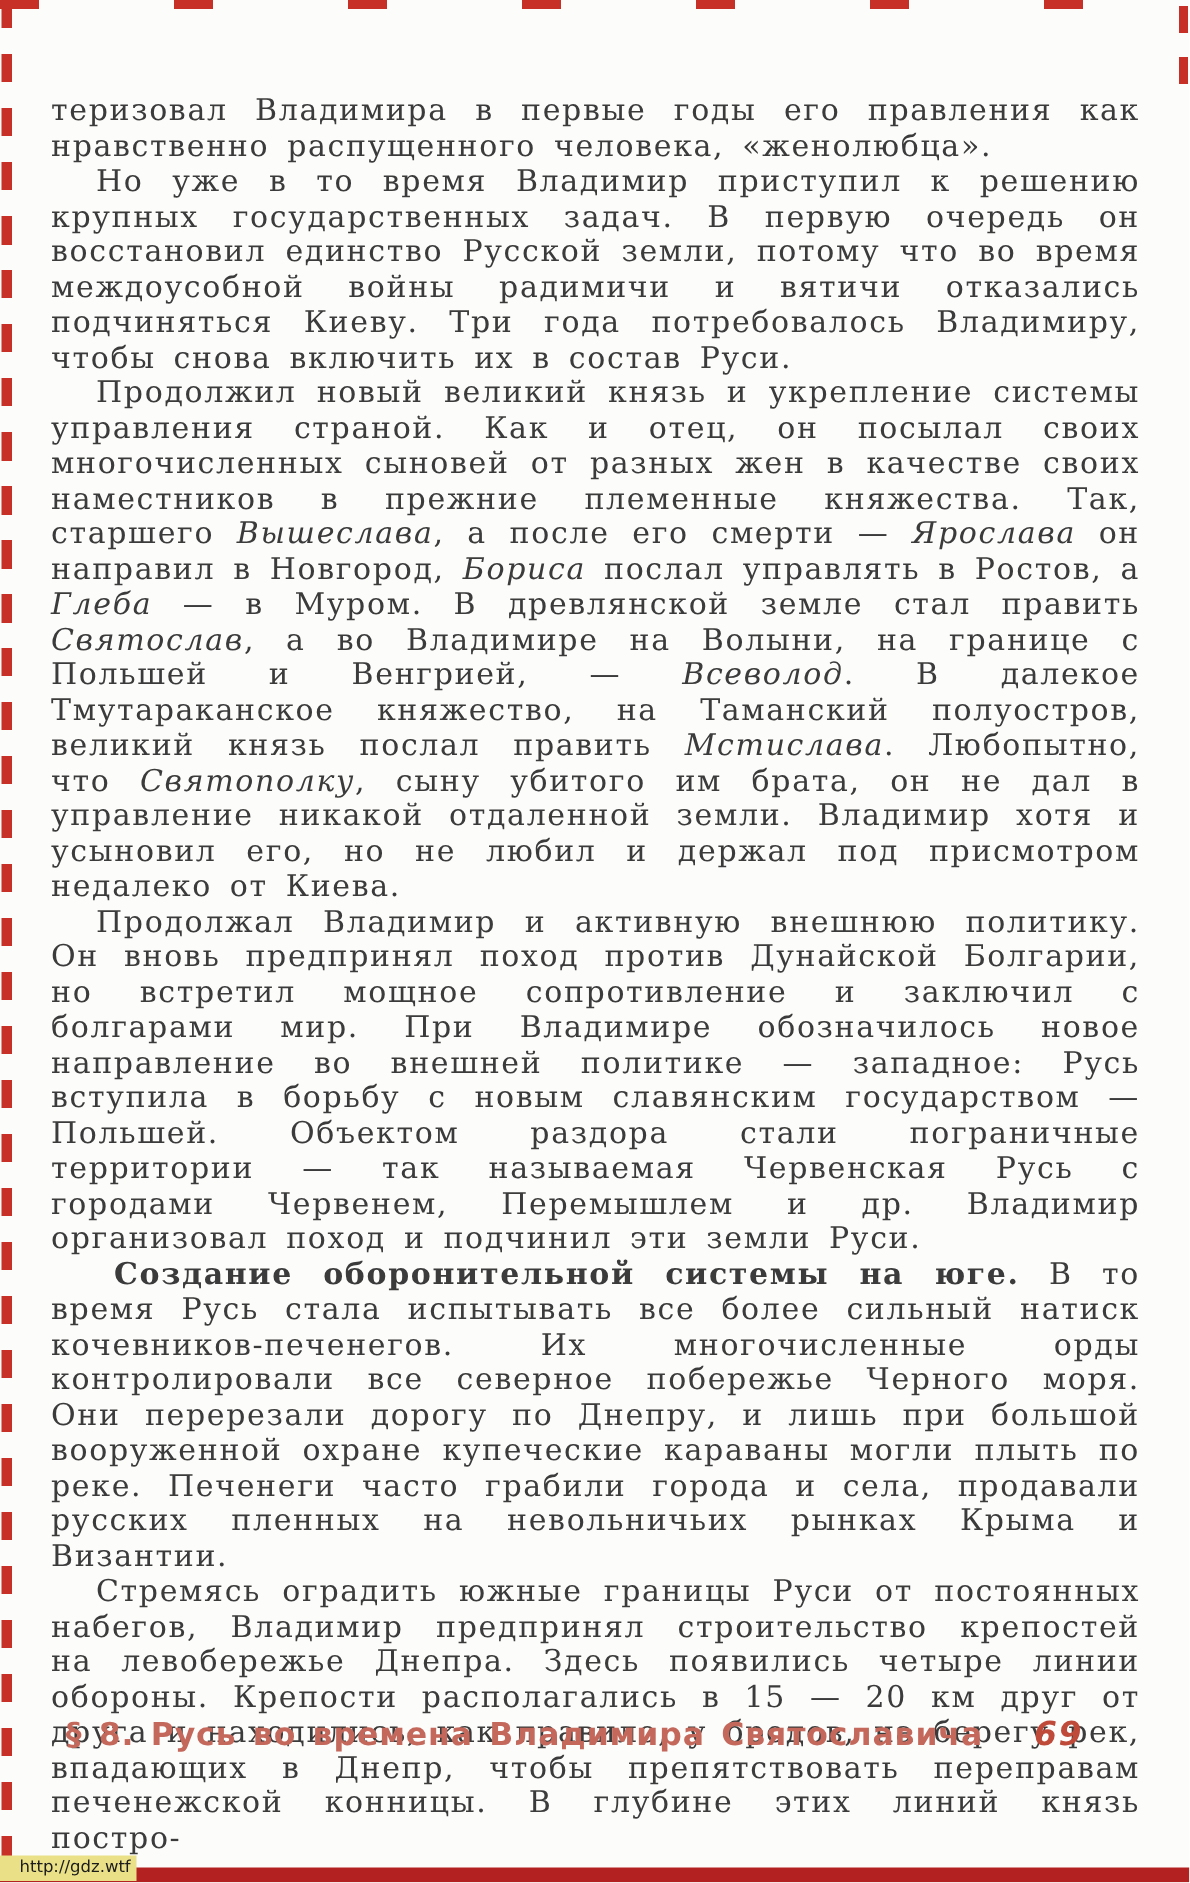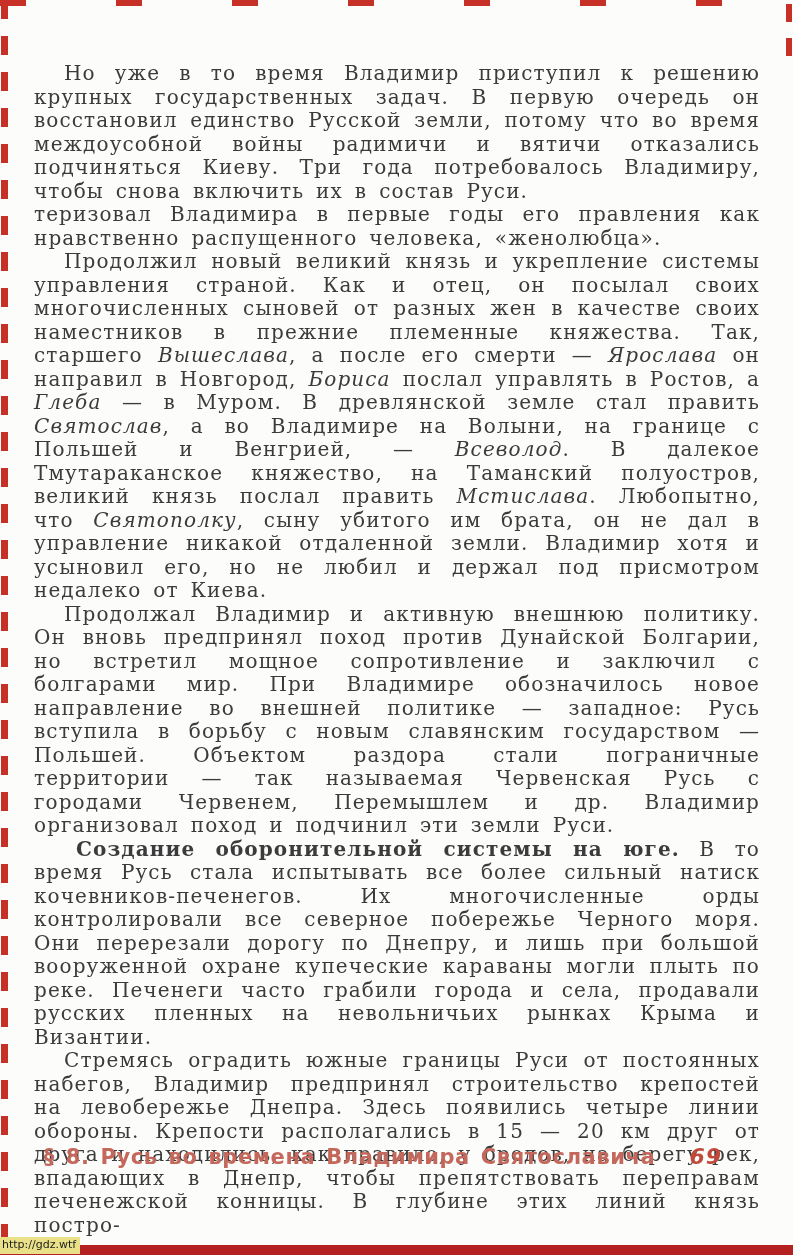--- a/index.html
+++ b/index.html
@@ -66,35 +66,35 @@
     font-size:22px;letter-spacing:1px;
     color:var(--page-number);
   }
   
   .watermark{
     position:absolute;left:0;bottom:1px;z-index:3;
     background:var(--watermark-bg);
     color:#1c1c1c;
     font-family:"DejaVu Sans","Liberation Sans",sans-serif;
     font-size:11px;line-height:16px;
-    padding:0 4px 1px 2px;
+    padding:0 4px 1px 13px;
   }
 </style>
 </head>
 <body>
 
 <div class="page">
 
   <div class="edge-top"></div>
   <div class="edge-left"></div>
   <div class="edge-right"></div>
 
   <div class="body-text">
+      <p class="para"><span>теризовал Владимира в первые годы его правления как нравственно распущенного человека, «женолюбца».</span></p>
       <p class="para indent"><span>Но уже в то время Владимир приступил к решению крупных государственных задач. В первую очередь он восстановил единство Русской земли, потому что во время междоусобной войны радимичи и вятичи отказались подчиняться Киеву. Три года потребовалось Владимиру, чтобы снова включить их в состав Руси.</span></p>
-      <p class="para"><span>теризовал Владимира в первые годы его правления как нравственно распущенного человека, «женолюбца».</span></p>
       <p class="para indent"><span>Продолжил новый великий князь и укрепление системы управления страной. Как и отец, он посылал своих многочисленных сыновей от разных жен в качестве своих наместников в прежние племенные княжества. Так, старшего </span><span class="i">Вышеслава</span><span>, а после его смерти — </span><span class="i">Ярослава</span><span> он направил в Новгород, </span><span class="i">Бориса</span><span> послал управлять в Ростов, а </span><span class="i">Глеба</span><span> — в Муром. В древлянской земле стал править </span><span class="i">Святослав</span><span>, а во Владимире на Волыни, на границе с Польшей и Венгрией, — </span><span class="i">Всеволод</span><span>. В далекое Тмутараканское княжество, на Таманский полуостров, великий князь послал править </span><span class="i">Мстислава</span><span>. Любопытно, что </span><span class="i">Святополку</span><span>, сыну убитого им брата, он не дал в управление никакой отдаленной земли. Владимир хотя и усыновил его, но не любил и держал под присмотром недалеко от Киева.</span></p>
       <p class="para indent"><span>Продолжал Владимир и активную внешнюю политику. Он вновь предпринял поход против Дунайской Болгарии, но встретил мощное сопротивление и заключил с болгарами мир. При Владимире обозначилось новое направление во внешней политике — западное: Русь вступила в борьбу с новым славянским государством — Польшей. Объектом раздора стали пограничные территории — так называемая Червенская Русь с городами Червенем, Перемышлем и др. Владимир организовал поход и подчинил эти земли Руси.</span></p>
       <p class="para indent"><span class="b">Создание оборонительной системы на юге.</span><span> В то время Русь стала испытывать все более сильный натиск кочевников-печенегов. Их многочисленные орды контролировали все северное побережье Черного моря. Они перерезали дорогу по Днепру, и лишь при большой вооруженной охране купеческие караваны могли плыть по реке. Печенеги часто грабили города и села, продавали русских пленных на невольничьих рынках Крыма и Византии.</span></p>
       <p class="para indent"><span>Стремясь оградить южные границы Руси от постоянных набегов, Владимир предпринял строительство крепостей на левобережье Днепра. Здесь появились четыре линии обороны. Крепости располагались в 15 — 20 км друг от друга и находились, как правило, у бродов, на берегу рек, впадающих в Днепр, чтобы препятствовать переправам печенежской конницы. В глубине этих линий князь постро-</span></p>
     </div>
 
   <div class="footer">
     <span class="footer-title">§ 8. Русь во времена Владимира Святославича</span>
     <span class="footer-pagenum">69</span>
   </div>

